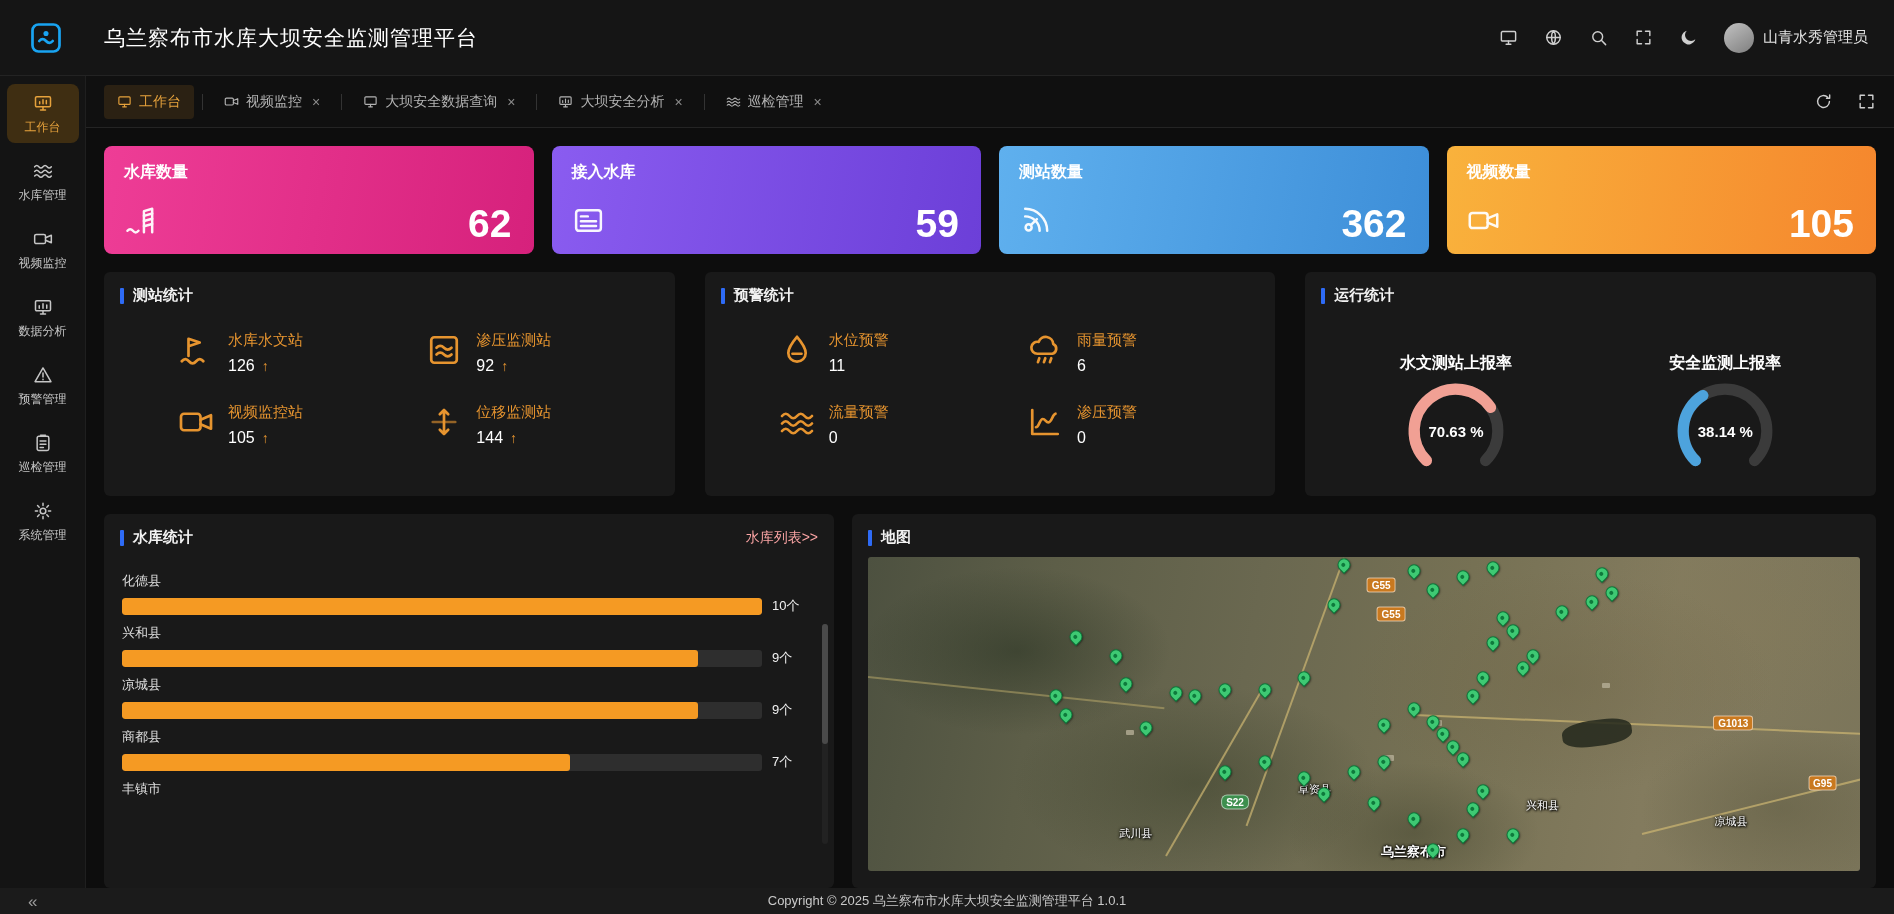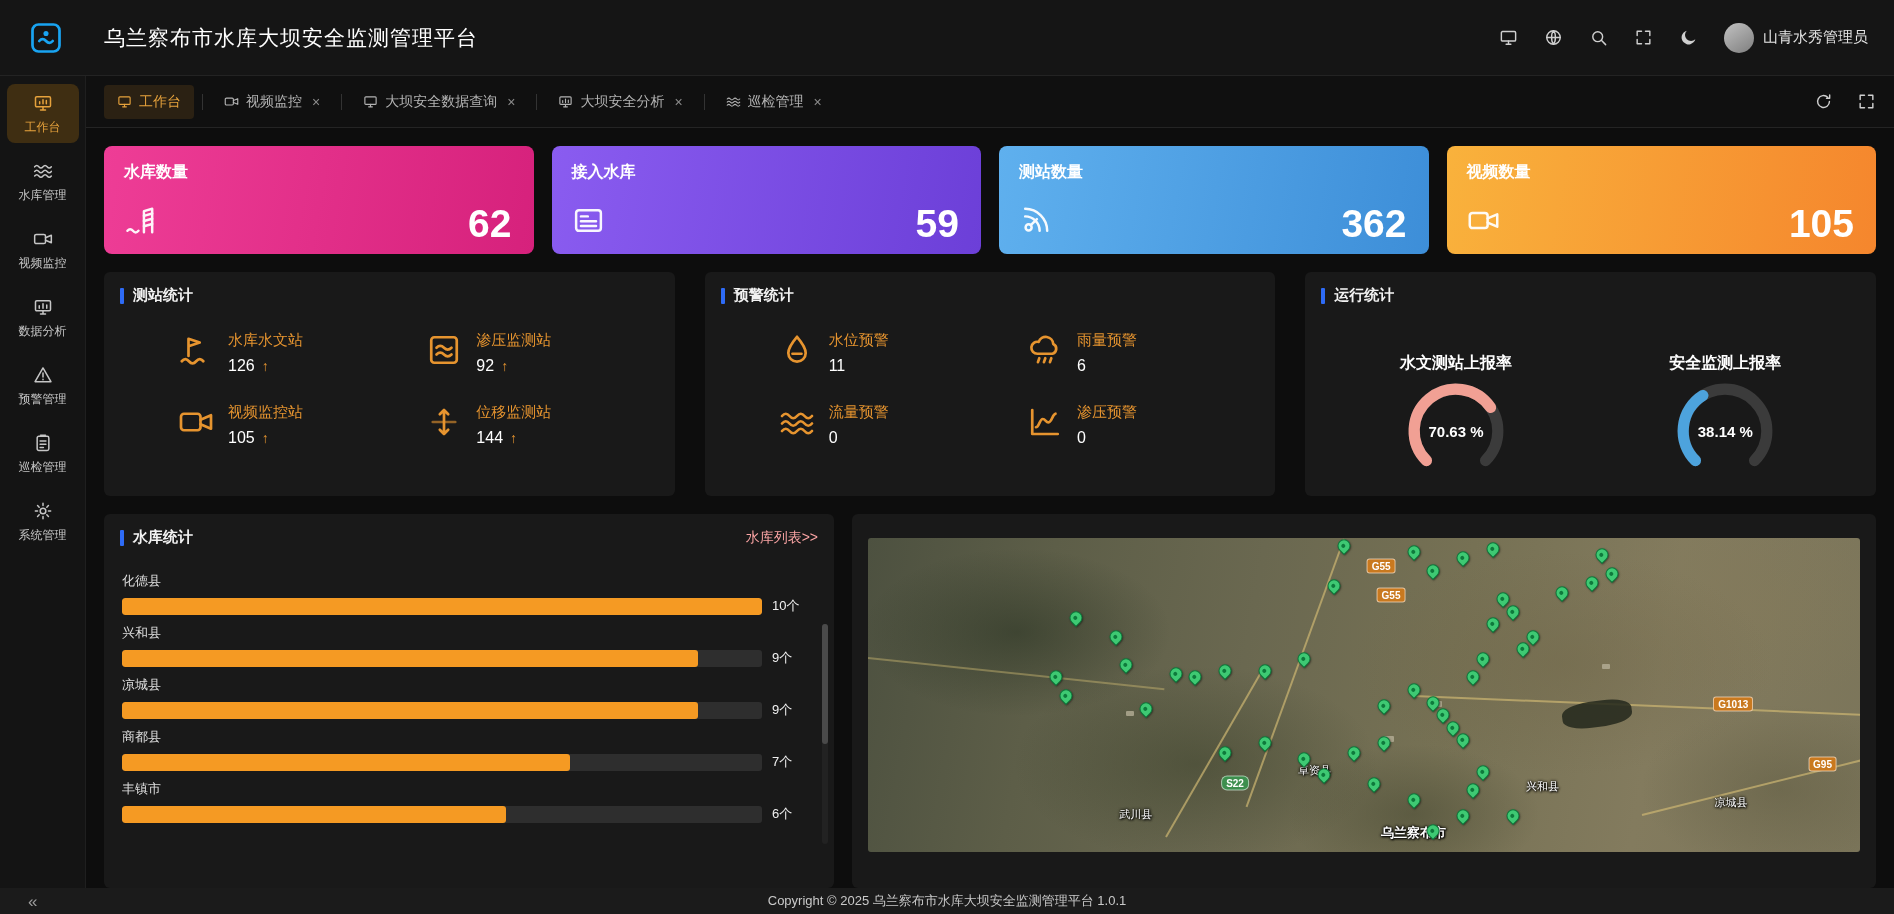--- a/index.html
+++ b/index.html
@@ -496,34 +496,32 @@
                 <div class="bar-label">商都县</div>
                 <div class="bar-line">
                   <div class="bar-track" style="background: rgb(46, 46, 46);">
                       <div class="bar-fill" style="width: 70%; background: rgb(245, 154, 35);"></div>
                     </div>
                   <div class="bar-val">7个</div>
                 </div>
               </div>
               <div class="bar-row">
                 <div class="bar-label">丰镇市</div>
-                <div class="bar-line">
-                  <div class="bar-track" style="background: rgb(46, 46, 46);">
-                      <div class="bar-fill" style="width: 60%; background: rgb(245, 154, 35);"></div>
-                    </div>
-                  <div class="bar-val">6个</div>
-                </div>
               </div>
             </div>
             <div class="panel-scroll">
                 <div class="panel-scroll-thumb"></div>
               </div>
           </div>
 
           <div class="panel">
+            <div class="panel-head">
+              <span class="panel-accent"></span>
+              <span class="panel-title">地图</span>
+            </div>
             <div class="map-canvas">
               <div class="road" style="left:48%; top:0; width:285px; transform:rotate(110deg);"></div>
               <div class="road" style="left:55%; top:50%; width:455px; transform:rotate(2.4deg);"></div>
               <div class="road" style="left:78%; top:88%; width:260px; transform:rotate(-14deg);"></div>
               <div class="road" style="left:30%; top:95%; width:190px; transform:rotate(-60deg);"></div>
               <div class="road" style="left:0; top:38%; width:30%; transform:rotate(6deg); opacity:.45;"></div>
               <div class="town" style="left:52%; top:63%; width:10px; height:6px;"></div>
               <div class="town" style="left:26%; top:55%; width:8px; height:5px;"></div>
               <div class="town" style="left:57%; top:52%; width:9px; height:6px;"></div>
               <div class="town" style="left:74%; top:40%; width:8px; height:5px;"></div>

